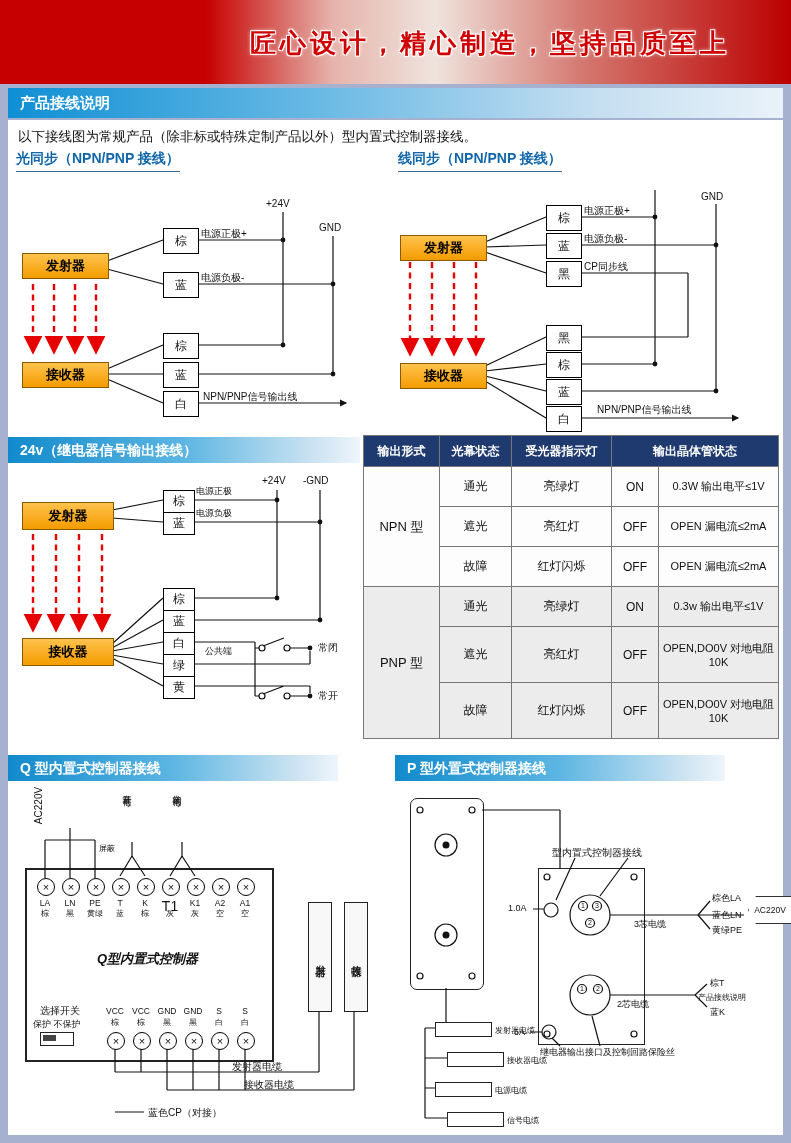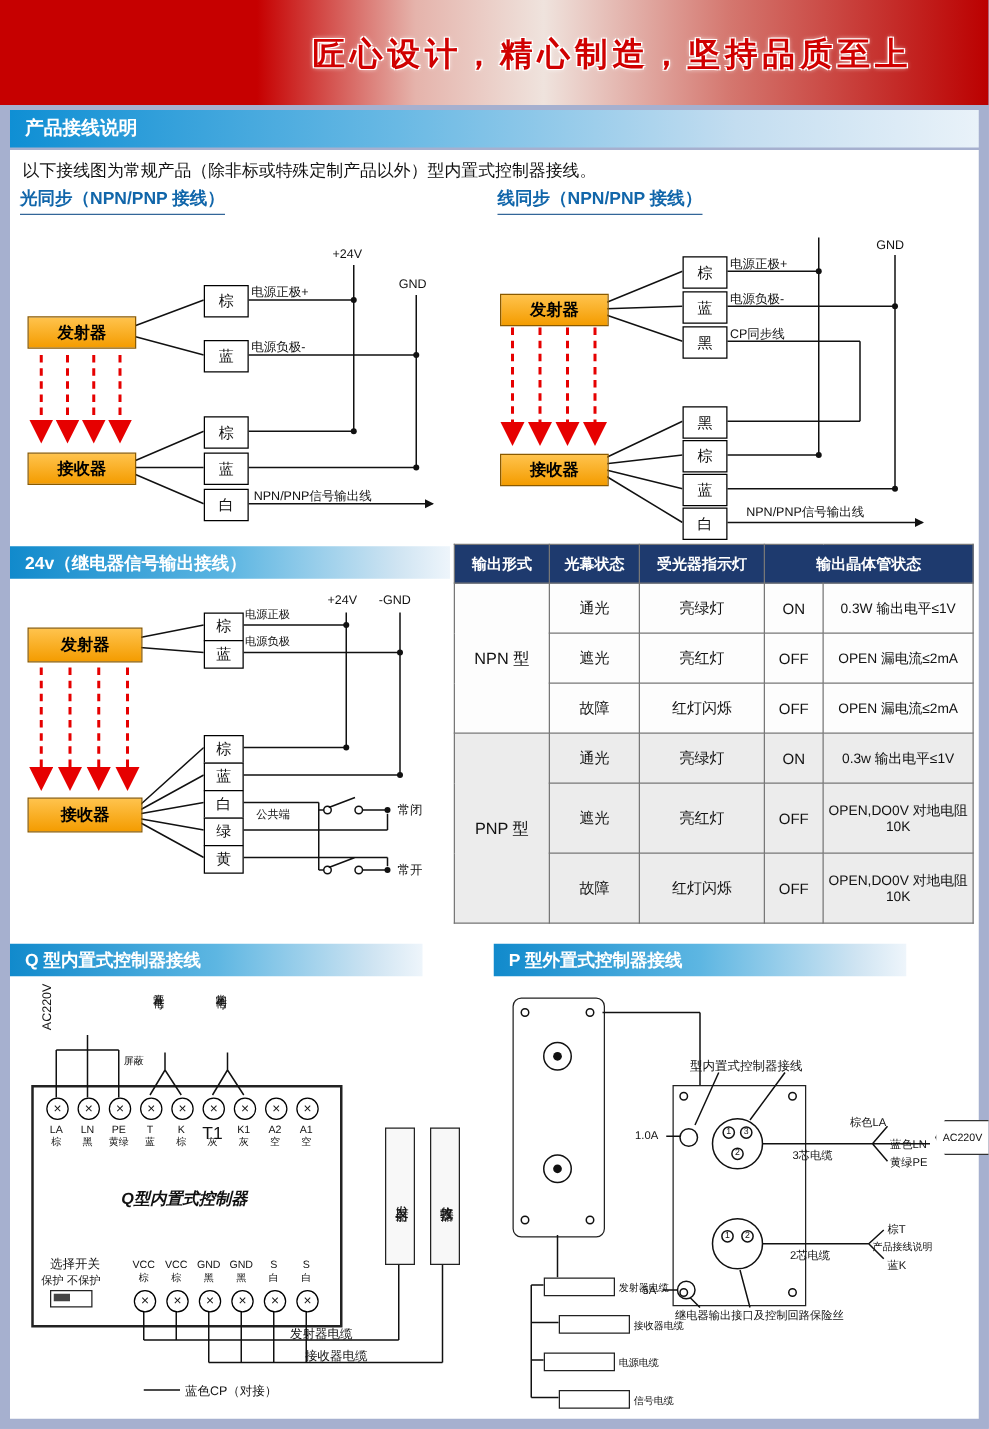--- a/index.html
+++ b/index.html
@@ -284,25 +284,25 @@
   <div class="vbar vtext" style="left:308px;top:902px;width:22px;height:108px;">发射器</div>
   <div class="vbar vtext" style="left:344px;top:902px;width:22px;height:108px;">接收器</div>
   <div class="lbl s10" style="left:232px;top:1060px;">发射器电缆</div>
   <div class="lbl s10" style="left:244px;top:1078px;">接收器电缆</div>
   <div class="lbl s10" style="left:148px;top:1106px;">蓝色CP（对接）</div>
 
   <div class="lbl s10" style="left:552px;top:846px;">型内置式控制器接线</div>
   <div class="lbl s9" style="left:508px;top:903px;">1.0A</div>
   <div class="lbl s9" style="left:514px;top:1027px;">5A</div>
   <div class="lbl s9" style="left:634px;top:918px;">3芯电缆</div>
-  <div class="lbl s9" style="left:680px;top:892px;">棕色LA</div>
+  <div class="lbl s9" style="left:712px;top:892px;">棕色LA</div>
   <div class="lbl s9" style="left:712px;top:909px;">蓝色LN</div>
   <div class="lbl s9" style="left:712px;top:924px;">黄绿PE</div>
   <div class="pennant" style="left:748px;top:896px;width:42px;height:26px;">AC220V</div>
-  <div class="lbl s9" style="left:632px;top:998px;text-align:center;">2芯电缆</div>
+  <div class="lbl s9" style="left:617px;top:998px;text-align:center;">2芯电缆</div>
   <div class="lbl s9" style="left:710px;top:977px;">棕T</div>
   <div class="lbl s8" style="left:698px;top:992px;">产品接线说明</div>
   <div class="lbl s9" style="left:710px;top:1006px;">蓝K</div>
   <div class="lbl s9" style="left:540px;top:1046px;">继电器输出接口及控制回路保险丝</div>
 
 <div class="wirebox" style="left: 163px; top: 228px; width: 34px; height: 24px;">棕</div>
     <div class="wirebox" style="left: 163px; top: 272px; width: 34px; height: 24px;">蓝</div>
     <div class="wirebox" style="left: 163px; top: 333px; width: 34px; height: 24px;">棕</div>
     <div class="wirebox" style="left: 163px; top: 362px; width: 34px; height: 24px;">蓝</div>
     <div class="wirebox" style="left: 163px; top: 391px; width: 34px; height: 24px;">白</div>

